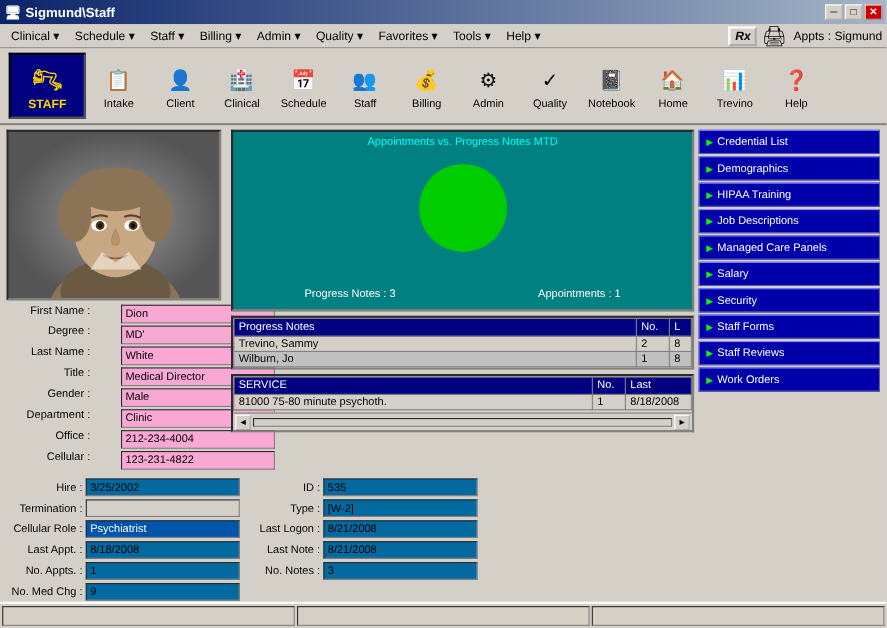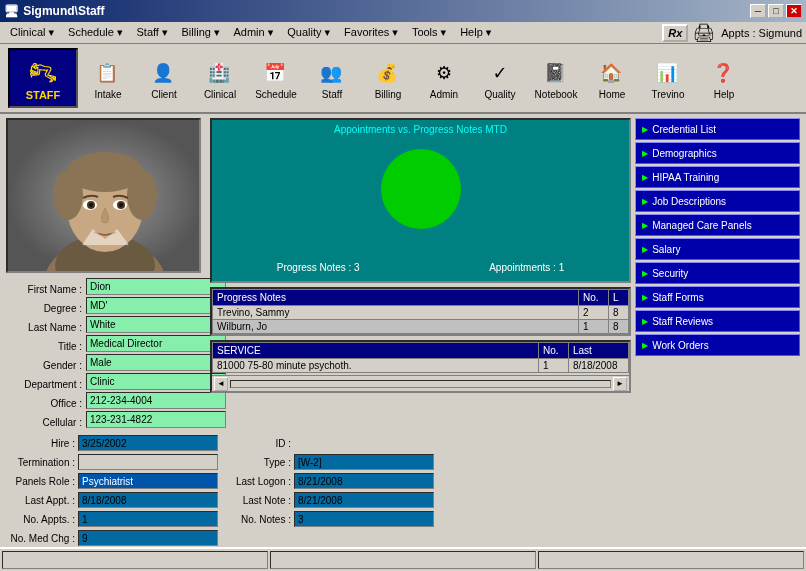--- a/index.html
+++ b/index.html
@@ -158,39 +158,40 @@
       background: #808080;
       overflow: hidden;
       border: 2px inset #808080;
     }
     
     .fields-panel {
       background: #d4d0c8;
       display: flex; flex-direction: column; gap: 1px;
     }
     .field-row {
-      display: flex; align-items: flex-end;
+      display: flex; align-items: flex-start;
       height: 18px;
     }
     .field-label {
       text-align: right;
       width: 80px;
       font-size: 10px;
       color: #000;
       padding-right: 4px;
       flex-shrink: 0;
     }
     .field-value {
-      background: #86efac;
+      background: #f9a8d4;
       color: #000;
       border: 1px inset #808080;
       padding: 1px 3px;
       font-size: 10px;
       flex: 1;
       height: 17px;
+      margin-left: 24px;
     }
 
     
     .bottom-fields {
       display: grid;
       grid-template-columns: 1fr 1fr;
       gap: 1px 4px;
       margin-top: 2px;
     }
     .bottom-field-row {
@@ -493,31 +494,32 @@
         </div>
       </div>
 
       <div class="bottom-fields">
         <div class="bottom-field-row">
           <span class="bottom-field-label">Hire :</span>
           <input class="bottom-field-value" type="text" value="3/25/2002" style="">
         </div>
         <div class="bottom-field-row">
           <span class="bottom-field-label">ID :</span>
+          <input class="bottom-field-value" type="text" value="535" style="">
         </div>
         <div class="bottom-field-row">
           <span class="bottom-field-label">Termination :</span>
           <input class="bottom-field-value empty" type="text" value="" style="">
         </div>
         <div class="bottom-field-row">
           <span class="bottom-field-label">Type :</span>
           <input class="bottom-field-value" type="text" value="[W-2]" style="">
         </div>
         <div class="bottom-field-row">
-          <span class="bottom-field-label">Panels Role :</span>
+          <span class="bottom-field-label">Cellular Role :</span>
           <input class="bottom-field-value" type="text" value="Psychiatrist" style="background: rgb(0, 85, 170); color: white;">
         </div>
         <div class="bottom-field-row">
           <span class="bottom-field-label">Last Logon :</span>
           <input class="bottom-field-value" type="text" value="8/21/2008" style="">
         </div>
         <div class="bottom-field-row">
           <span class="bottom-field-label">Last Appt. :</span>
           <input class="bottom-field-value" type="text" value="8/18/2008" style="">
         </div>

